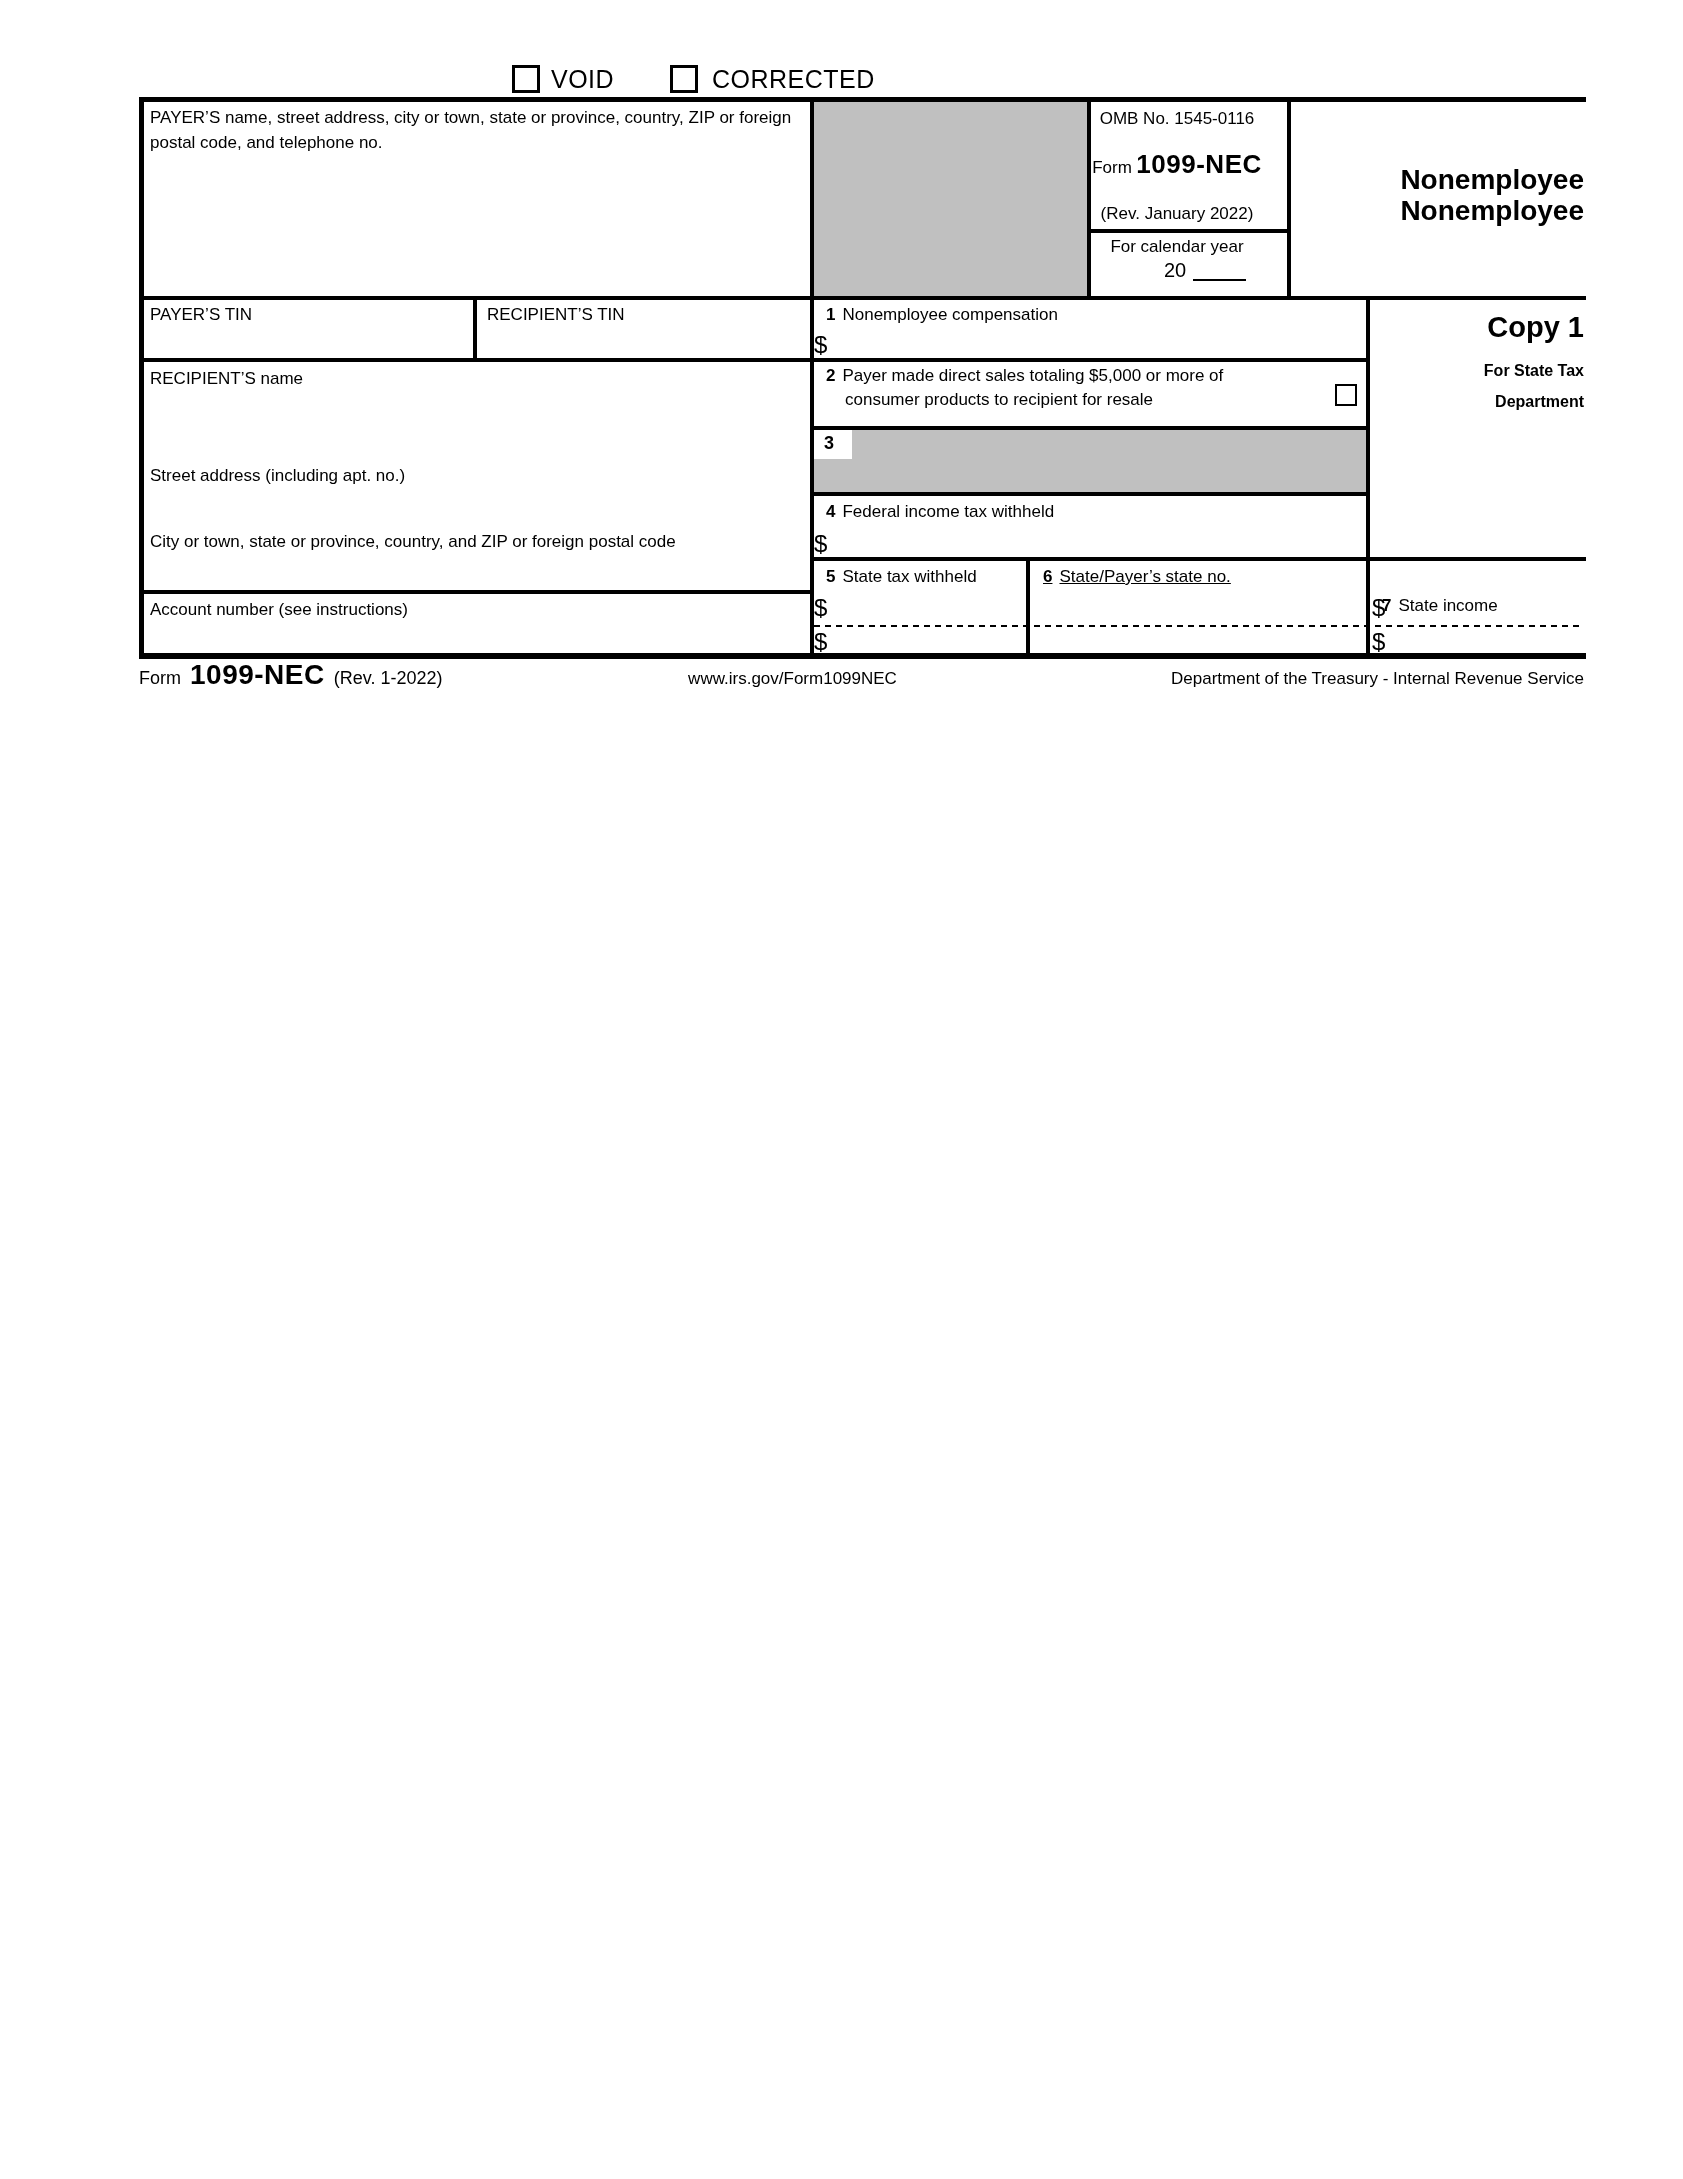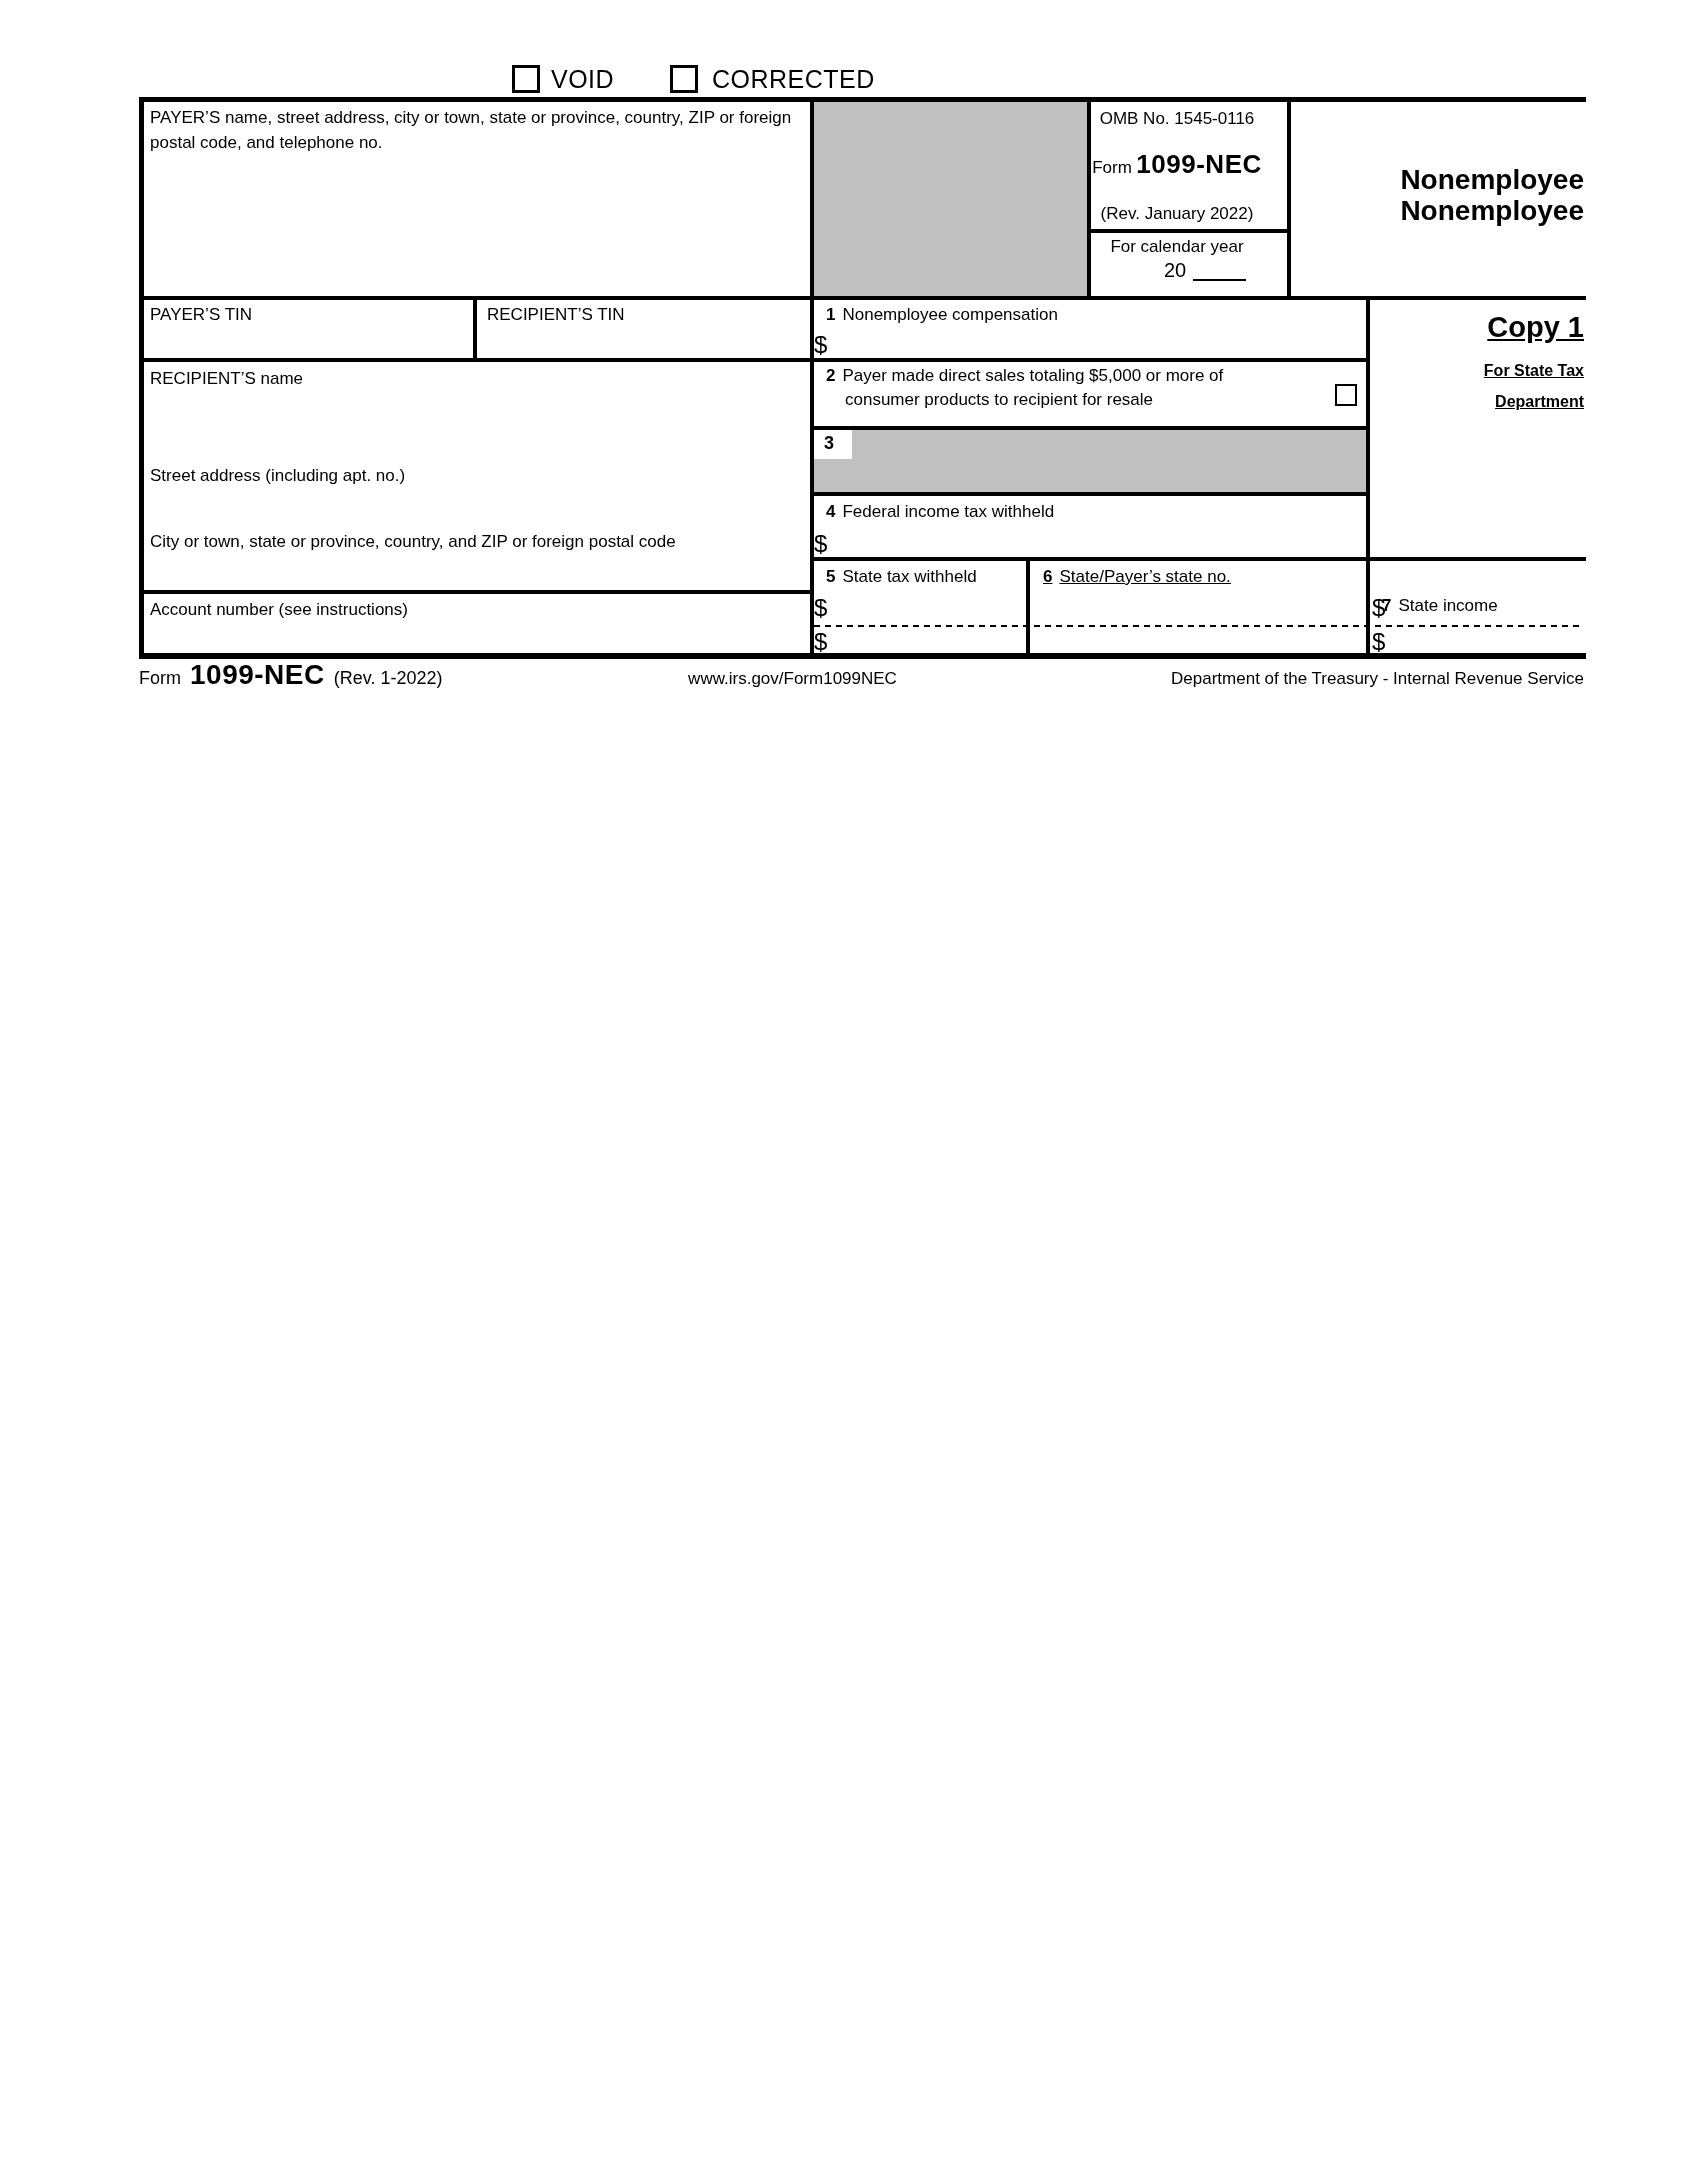--- a/index.html
+++ b/index.html
@@ -12,21 +12,21 @@
   .lbl{position:absolute;font-size:17px;line-height:24px;white-space:nowrap;}
   .wraplbl{position:absolute;font-size:17px;line-height:25px;}
   .boxnum{font-weight:bold;margin-right:7px;}
   .dollar{position:absolute;font-size:24px;line-height:24px;}
   .checkbox{position:absolute;background:#fff;border:3px solid #000;width:22px;height:22px;}
   .smallcheckbox{position:absolute;background:#fff;border:2px solid #000;width:18px;height:18px;}
   .cbllabel{position:absolute;font-size:25px;line-height:28px;letter-spacing:0.5px;}
   .omb-center{position:absolute;left:1091px;width:172px;text-align:center;white-space:nowrap;}
   .title-block{position:absolute;right:99px;top:164px;text-align:left;
       font-weight:bold;font-size:28px;line-height:31px;}
-  .copy-block{position:absolute;right:99px;top:311px;text-align:right;text-decoration:underline;}
+  .copy-block{position:absolute;right:99px;top:311px;text-align:right;}
   .copy-line1{font-weight:bold;font-size:29px;line-height:32px;margin-bottom:12px;}
   .copy-line23{font-weight:bold;font-size:16px;line-height:31px;}
   .footer-left{position:absolute;left:139px;top:659px;display:flex;align-items:baseline;gap:9px;white-space:nowrap;}
   .footer-form-word{font-size:18px;}
   .footer-form-number{font-size:28px;font-weight:bold;letter-spacing:0.5px;}
   .footer-rev{font-size:18px;}
   .footer-url{position:absolute;left:644px;width:297px;top:669px;text-align:center;font-size:17px;}
   .footer-agency{position:absolute;right:99px;top:669px;font-size:17px;}
   .field{position:absolute;background:transparent;}
   .chip3{position:absolute;left:814px;top:430px;width:38px;height:29px;background:#fff;}

